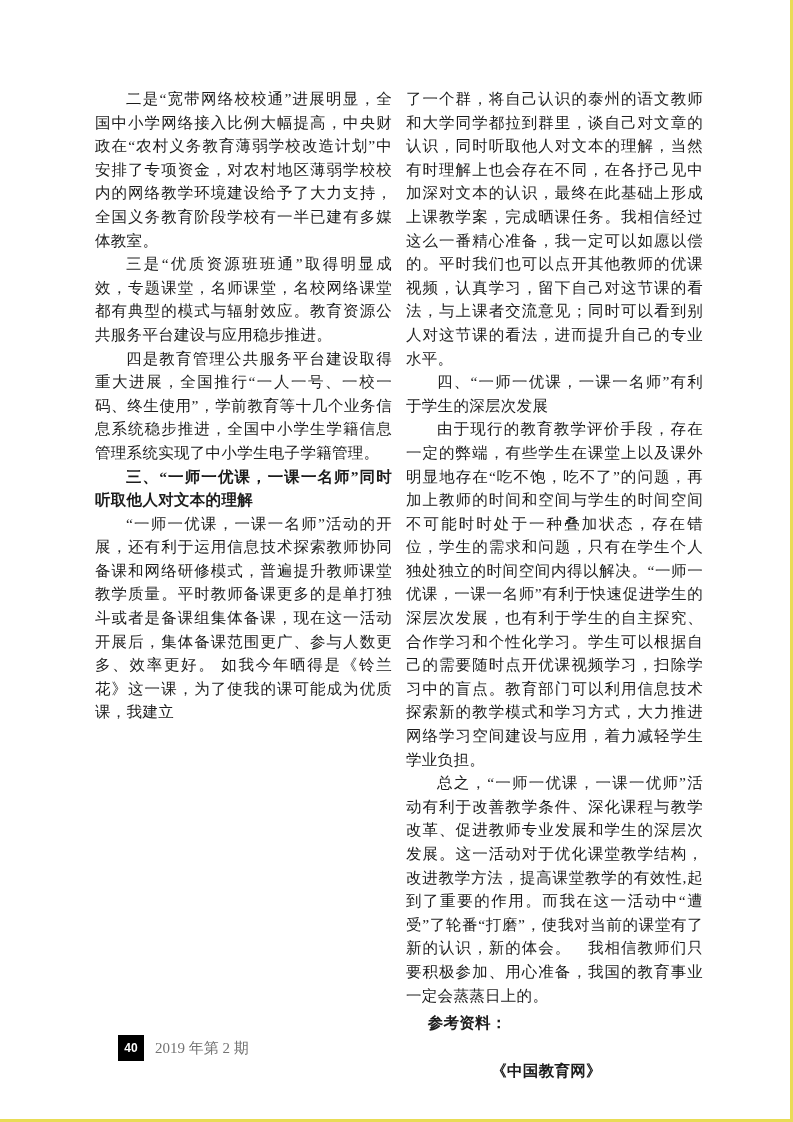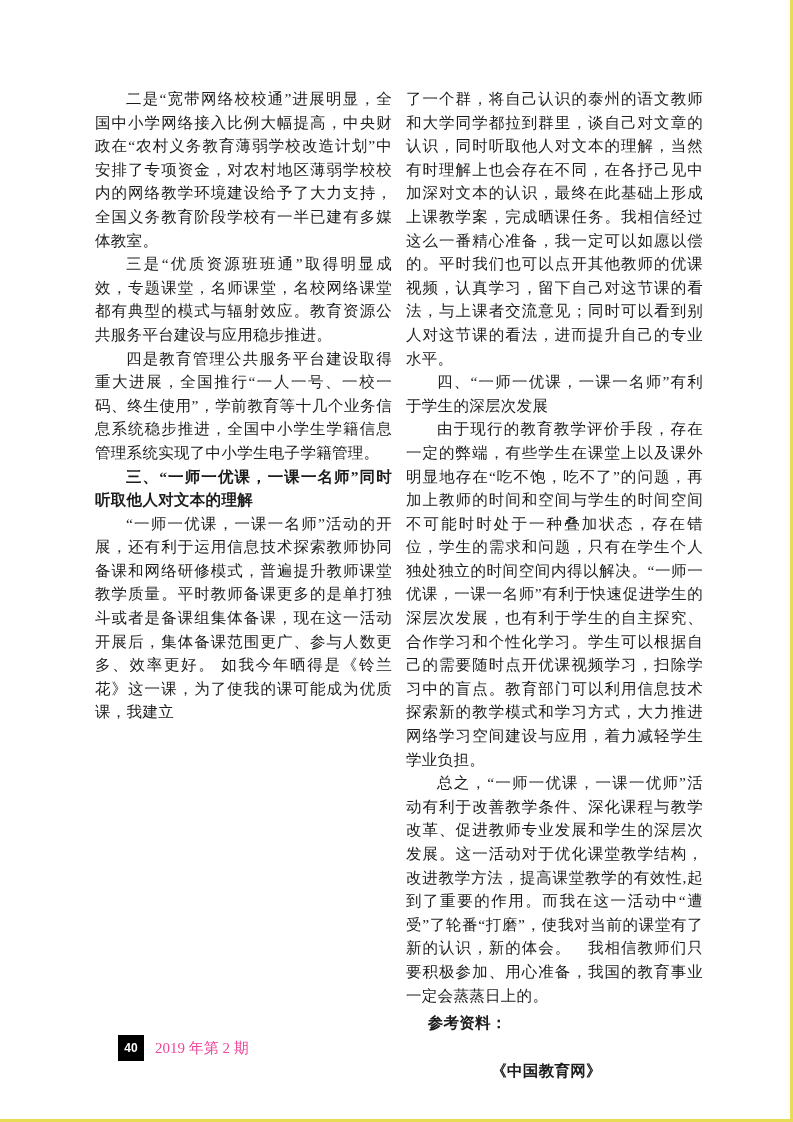--- a/index.html
+++ b/index.html
@@ -70,21 +70,21 @@
     color: #ffffff;
     display: flex;
     align-items: center;
     justify-content: center;
     font-family: "Liberation Sans", "DejaVu Sans", sans-serif;
     font-size: 12px;
     font-weight: bold;
   }
   .issue-label {
     font-size: 15px;
-    color: #ec4899;
+    color: #737373;
   }
   .edge-right {
     position: absolute;
     top: 0;
     right: 0;
     width: 3px;
     height: 100%;
     background: #e9dc55;
   }
   .edge-bottom {

